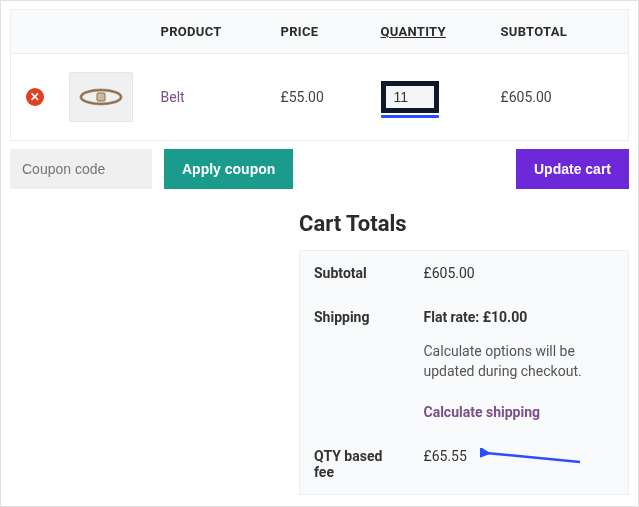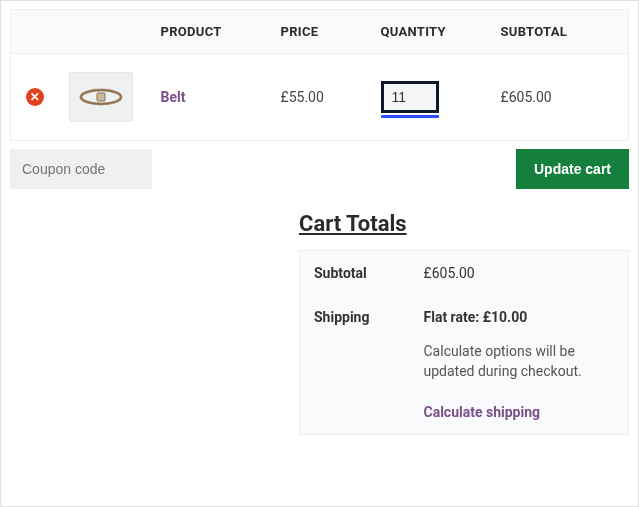--- a/index.html
+++ b/index.html
@@ -36,21 +36,21 @@
     .cart-table td {
       padding: 18px 10px;
       border-bottom: 1px solid #eceef0;
       vertical-align: middle;
       color: #444;
     }
     .col-remove { width: 48px; text-align:center; }
     .col-thumb { width: 92px; }
     .col-product { width: 120px; }
     .col-price { width: 100px; }
-    .col-qty { width: 120px; }
+    .col-qty { width: 120px; text-decoration: underline; }
     .col-subtotal { width: auto; }
     .remove-btn {
       display: inline-flex;
       width: 18px; height: 18px;
       border-radius: 50%;
       background: #e2401c;
       color: #fff;
       font-weight: 700;
       font-size: 12px;
       line-height: 1;
@@ -61,32 +61,32 @@
     }
     .thumb {
       width: 64px; height: 50px;
       background: #eef0f2;
       border: 1px solid #e3e6e9;
       display:flex; align-items:center; justify-content:center;
       border-radius:2px;
     }
     .product-link {
       color: #7b4f8a;
-      font-weight: 700;
+      font-weight: 400;
       cursor:pointer;
       text-decoration:none;
     }
     .qty-wrap {
       position:relative;
       display:inline-block;
     }
     .qty-input {
       width: 58px;
       height: 32px;
-      border: 3px solid #0f172a;
+      border: 5px solid #0f172a;
       background: #f4f5f6;
       padding: 8px 8px;
       font-size: 14px;
       color:#333;
     }
     .qty-underline {
       position:absolute;
       left:0; right:0; bottom:-5px;
       height:3px;
       background:#2b4dff;
@@ -110,35 +110,34 @@
     .btn {
       height: 40px;
       padding: 0 18px;
       border: none;
       font-weight: 700;
       color: #fff;
       cursor:pointer;
       font-size: 14px;
     }
     .btn-apply { background: #1a9b8c; }
-    .btn-update { background: #15803d; margin-left:auto; cursor: default; }
+    .btn-update { background: #6d28d9; margin-left:auto; cursor: default; }
     .totals-section {
       margin: 22px 9px 0 0;
       display:flex;
       flex-direction:column;
       align-items:flex-end;
     }
     .totals-heading {
       font-size: 22px;
       font-weight:700;
       color:#2b2b2b;
       margin-bottom: 14px;
       width: 330px;
       text-align:left;
-      text-decoration:underline;
     }
     .totals-table {
       width: 330px;
       background:#f9fafb;
       border:1px solid #eceef0;
       border-collapse:collapse;
     }
     .totals-table td {
       padding: 14px 14px;
       vertical-align: top;
@@ -205,34 +204,49 @@
           <div class="qty-underline"></div>
         </div>
       </td>
       <td class="col-subtotal">£605.00</td>
     </tr>
   </tbody>
 </table>
 
 <div class="cart-actions">
   <input class="coupon-input" type="text" placeholder="Coupon code" style="">
+  <button class="btn btn-apply">Apply coupon</button>
   <button class="btn btn-update">Update cart</button>
 </div>
 
 <div class="totals-section">
   <h2 class="totals-heading">Cart Totals</h2>
   <table class="totals-table">
     <tbody>
         <tr>
       <td class="tot-label">Subtotal</td>
       <td>£605.00</td>
     </tr>
     <tr>
       <td class="tot-label">Shipping</td>
       <td>
         <span class="flat-rate">Flat rate: £10.00</span>
         <span class="ship-note">Calculate options will be updated during checkout.</span>
         <a class="calc-ship">Calculate shipping</a>
       </td>
     </tr>
+    <tr style="position:relative;">
+      <td class="tot-label">QTY based fee</td>
+      <td style="position:relative;">
+        <span>£65.55</span>
+        <svg class="arrow-svg" width="110" height="20" style="left:70px; top:14px;">
+          <defs>
+            <marker id="ah" markerWidth="8" markerHeight="8" refX="2" refY="3" orient="auto">
+              <path d="M6,0 L0,3 L6,6 Z" fill="#2b4dff"></path>
+            </marker>
+          </defs>
+          <line x1="100" y1="14" x2="6" y2="5" stroke="#2b4dff" stroke-width="2.5" marker-end="url(#ah)"></line>
+        </svg>
+      </td>
+    </tr>
   </tbody>
     </table>
 </div>
 
 </body></html>

